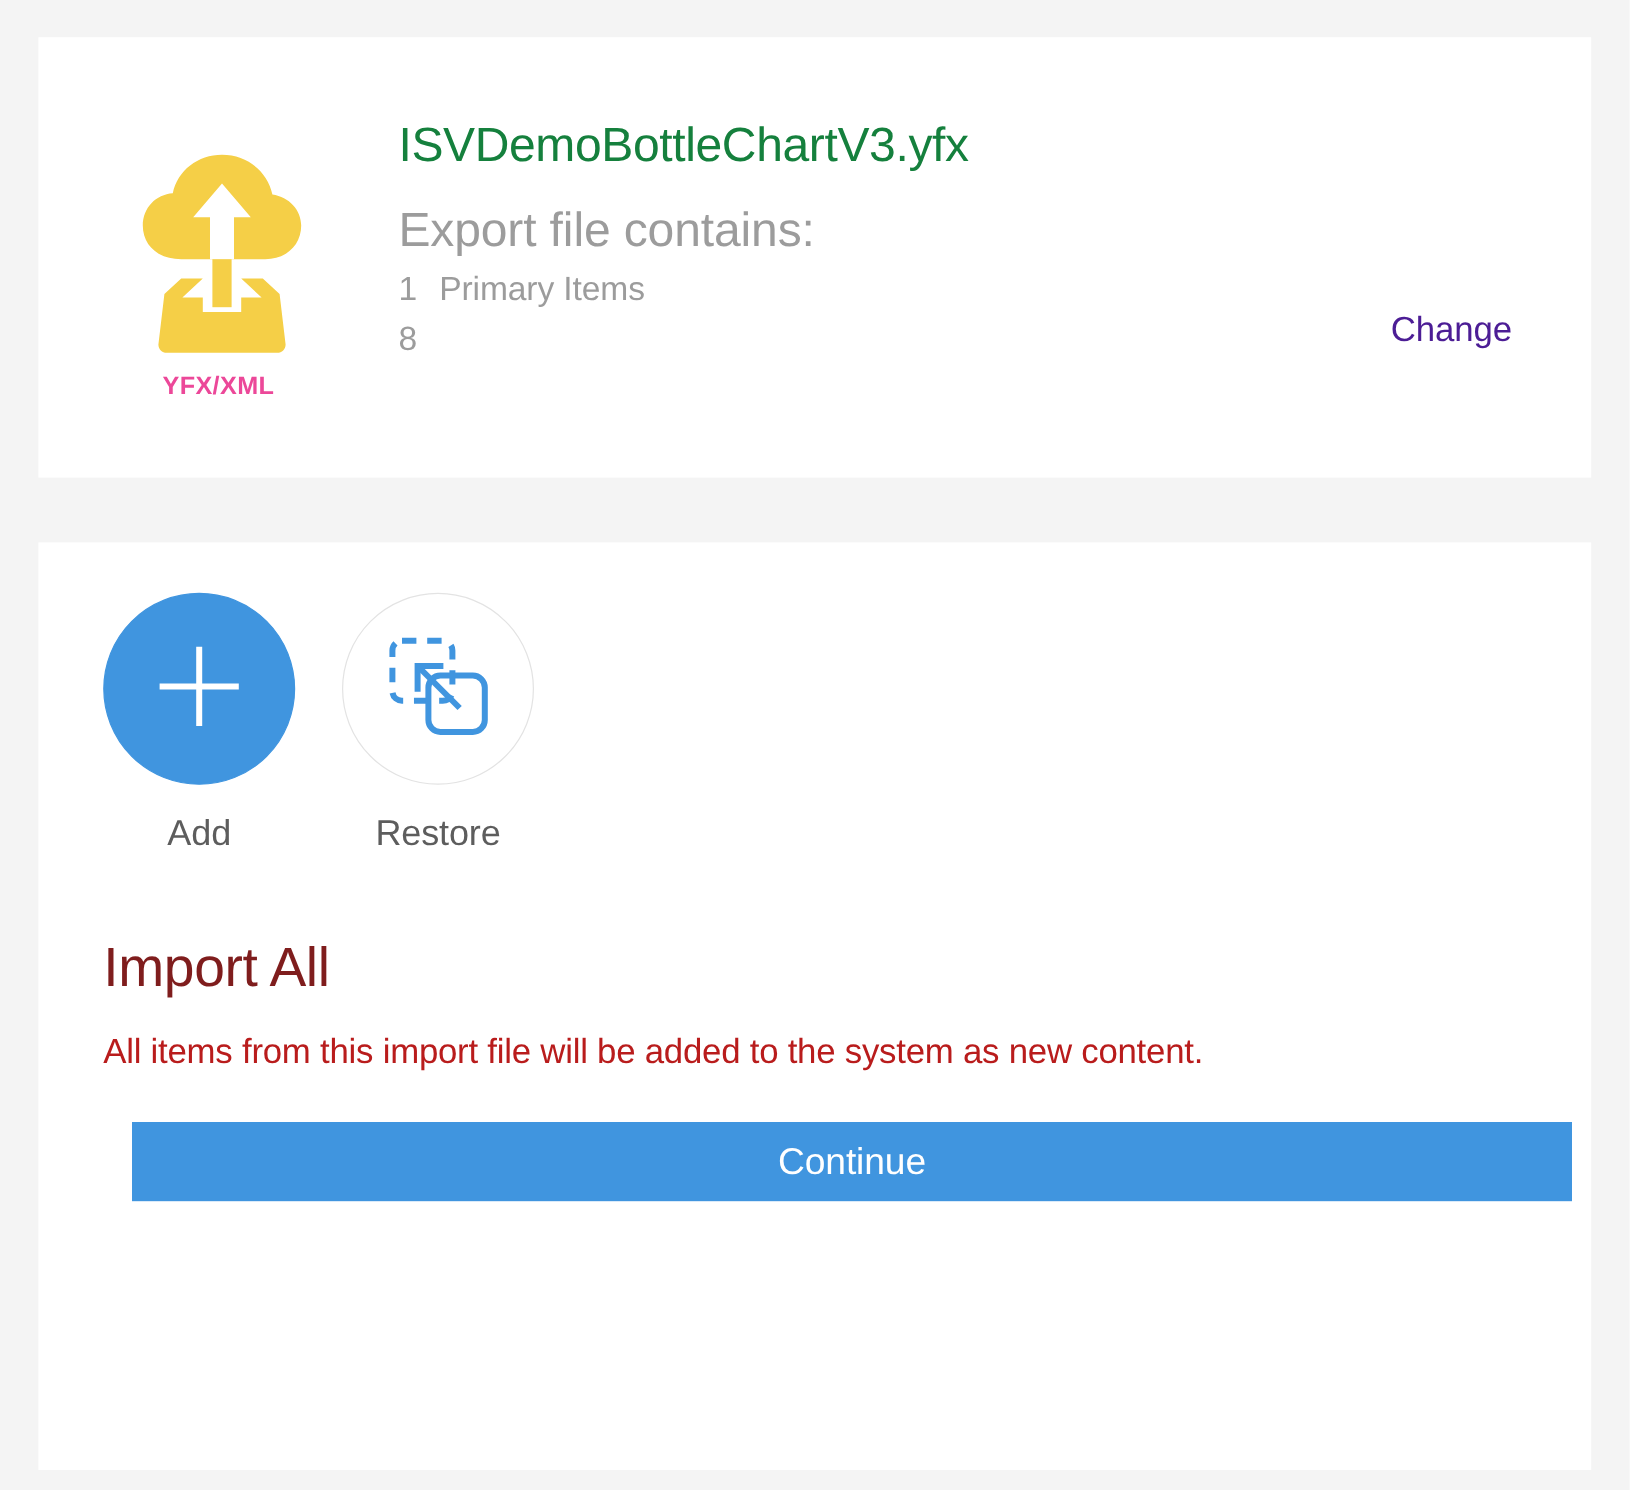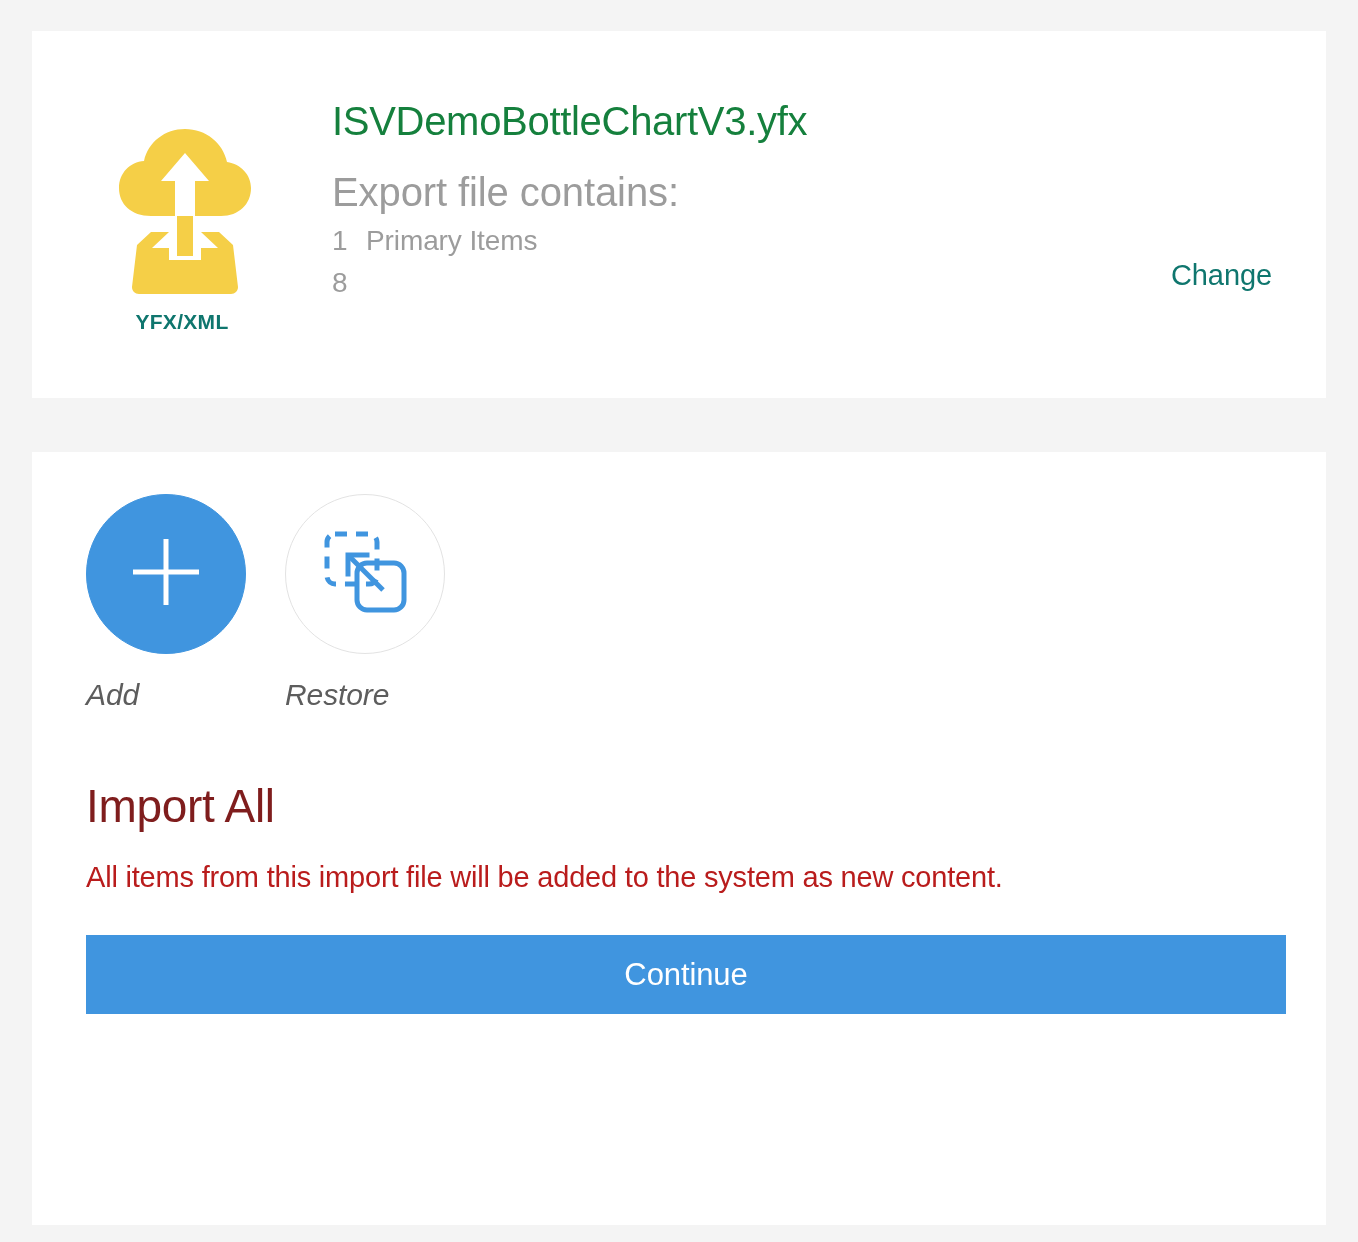--- a/index.html
+++ b/index.html
@@ -47,21 +47,21 @@
     width: 150px;
     height: 185px;
     position: relative;
   }
 
   .yfx-label {
     margin-top: 5px;
     font-size: 21px;
     font-weight: bold;
     letter-spacing: 0.3px;
-    color: #0f766e;
+    color: #ec4899;
     font-family: "Liberation Sans", sans-serif;
     text-align: center;
   }
 
   .file-info-col {
     flex: 1 1 auto;
     padding-top: 68px;
     padding-right: 54px;
     position: relative;
   }
@@ -92,24 +92,24 @@
     flex-direction: row;
     letter-spacing: -0.1px;
   }
   .contains-row .count {
     display: inline-block;
     min-width: 34px;
   }
 
   .change-link {
     position: absolute;
-    right: 54px;
+    right: 66px;
     top: 228px;
     font-size: 29px;
-    color: #0f766e;
+    color: #4c1d95;
     cursor: pointer;
     text-decoration: none;
     letter-spacing: -0.1px;
   }
 
   
   .card-action {
     position: absolute;
     left: 32px;
     top: 452px;
@@ -132,22 +132,22 @@
     margin-top: 42px;
     display: flex;
     flex-direction: row;
     gap: 39px;
   }
 
   .choice {
     width: 160px;
     display: flex;
     flex-direction: column;
+    align-items: center;
     cursor: pointer;
-    font-style: italic;
   }
 
   .choice-circle {
     width: 160px;
     height: 160px;
     border-radius: 50%;
     display: flex;
     align-items: center;
     justify-content: center;
     background: #ffffff;
@@ -179,32 +179,33 @@
     margin-top: 28px;
     font-size: 29px;
     color: #b91c1c;
     font-weight: 400;
     letter-spacing: -0.2px;
   }
 
   .continue-button {
     margin-top: 41px;
     width: 1200px;
-    height: 79px;
+    height: 66px;
     background: #4095df;
     color: #ffffff;
     border: none;
     font-size: 31px;
     font-family: "Liberation Sans", sans-serif;
     font-weight: 400;
     letter-spacing: -0.1px;
     cursor: pointer;
     display: flex;
     align-items: center;
     justify-content: center;
+    margin-left: 24px;
   }
 </style>
 </head>
 <body>
 
 <div class="page">
 
   <section class="card-file">
 
     <div class="file-icon-col">

